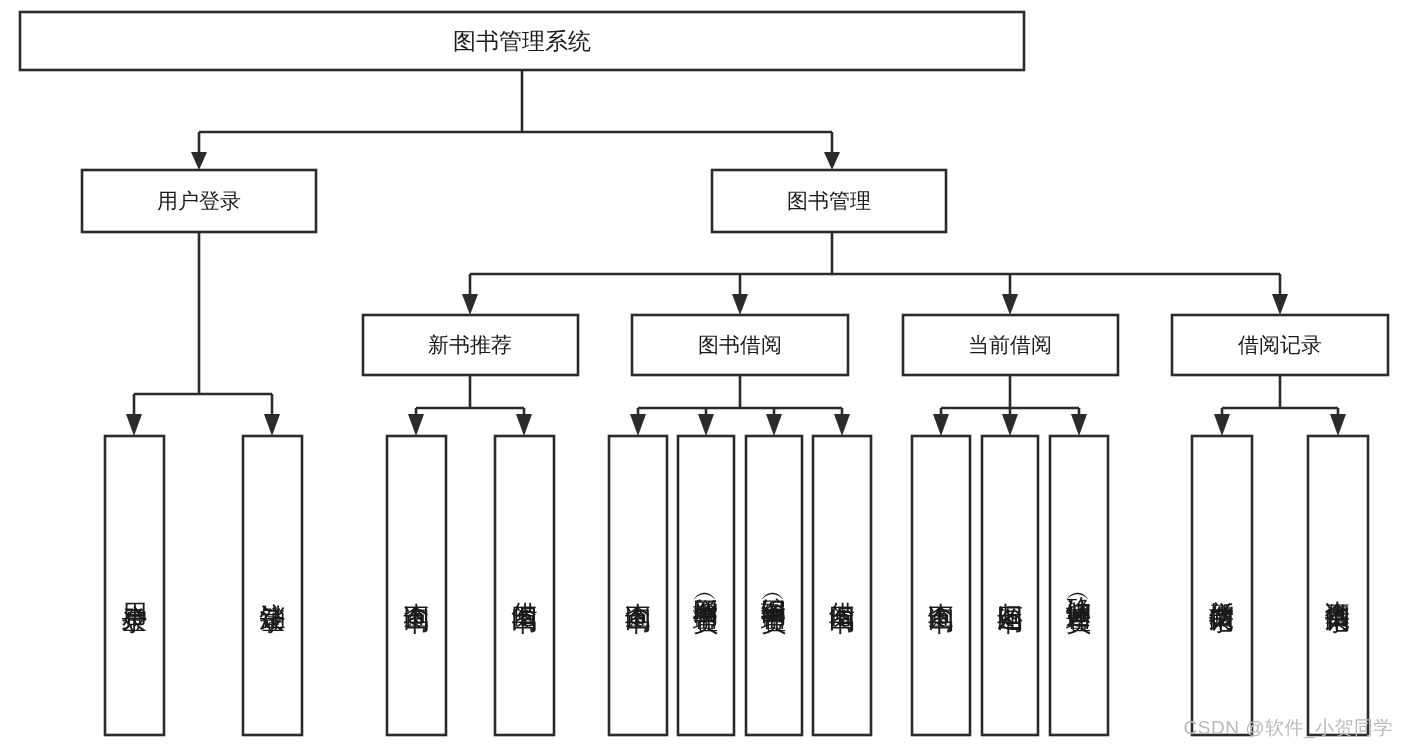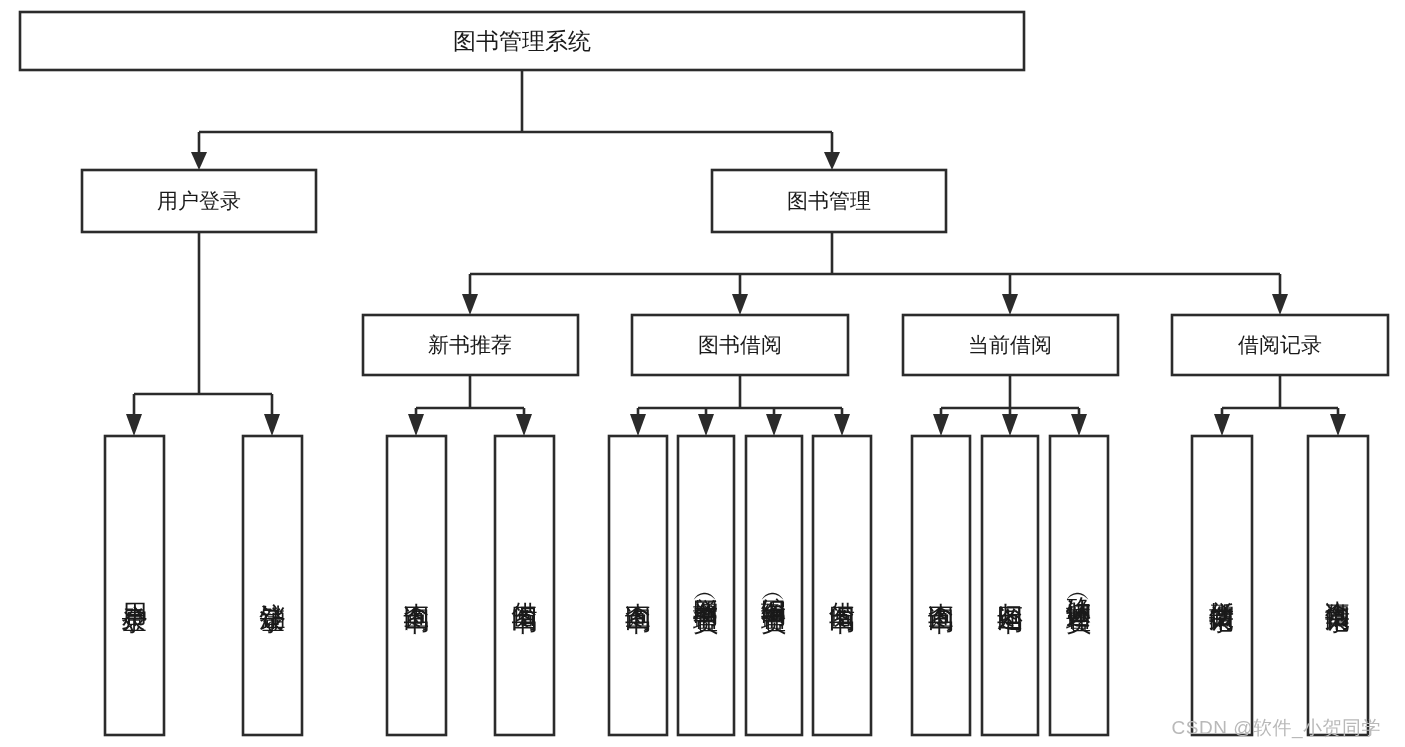--- a/index.html
+++ b/index.html
@@ -36,21 +36,21 @@
     line-height:1.04;
     letter-spacing:2px;
     white-space:nowrap;
     display:flex;
     align-items:center;
     justify-content:center;
     pointer-events:none;
   }
   .watermark{
     position:absolute;
-    right:24px;
+    right:12px;
     bottom:6px;
     color:#b9b9b9;
     font-size:19px;
     font-family:"Liberation Sans","DejaVu Sans",sans-serif;
     white-space:nowrap;
     letter-spacing:0.5px;
   }
 </style>
 </head>
 <body>

